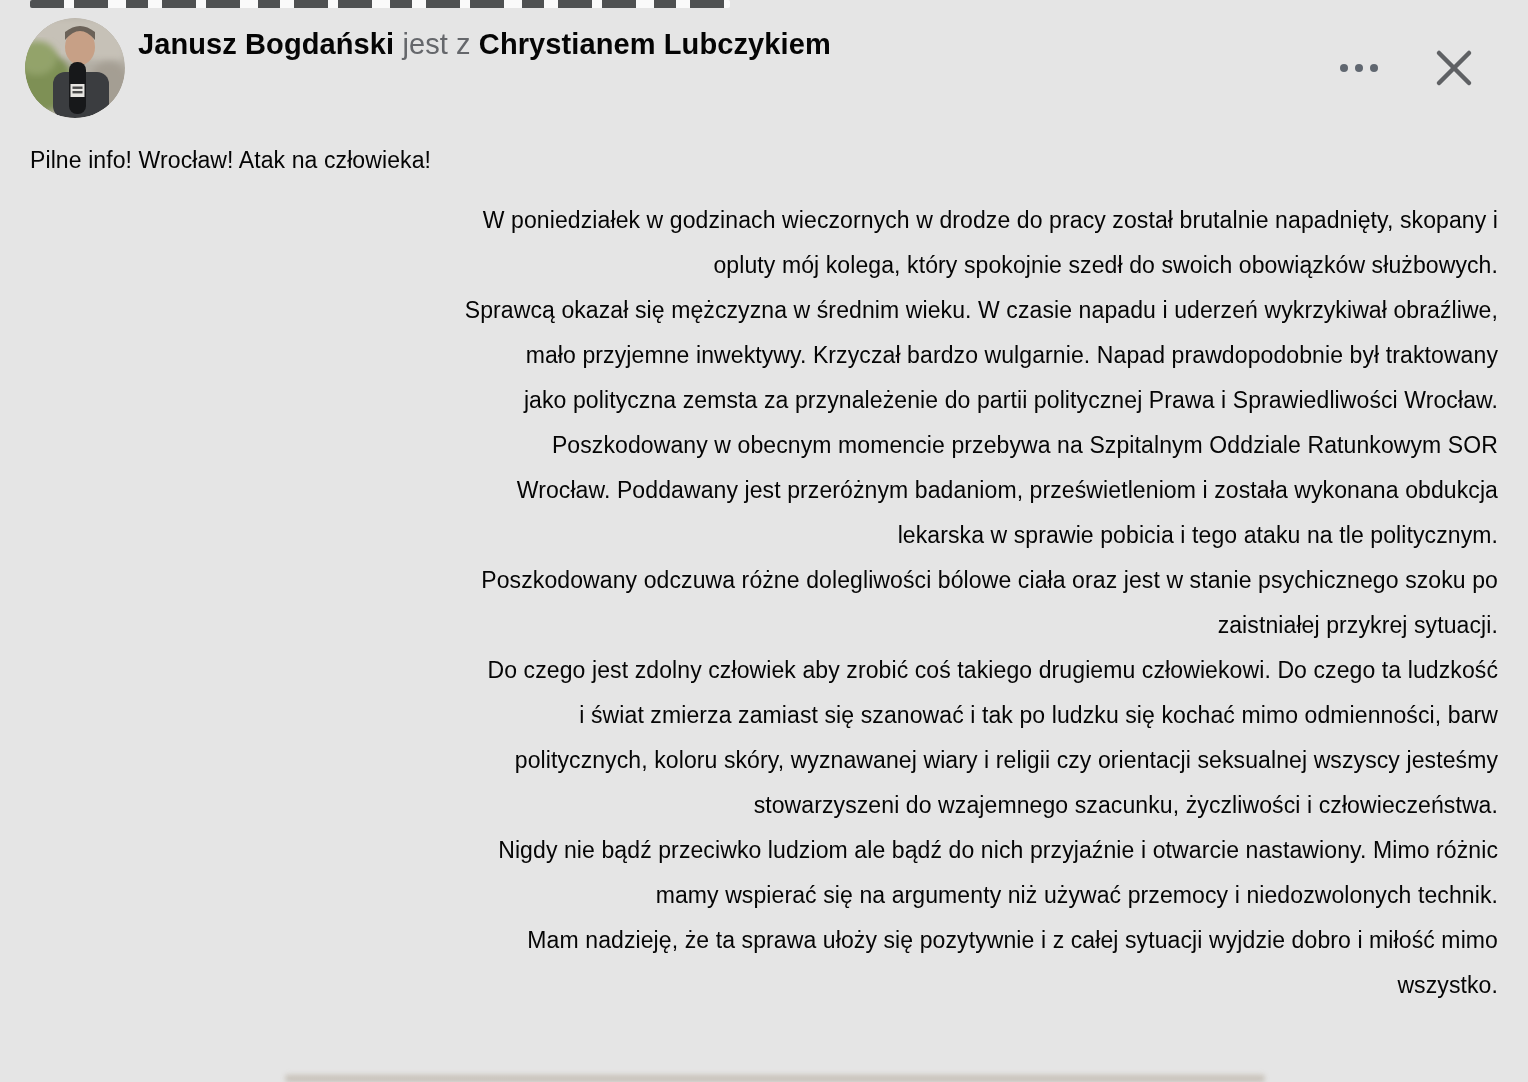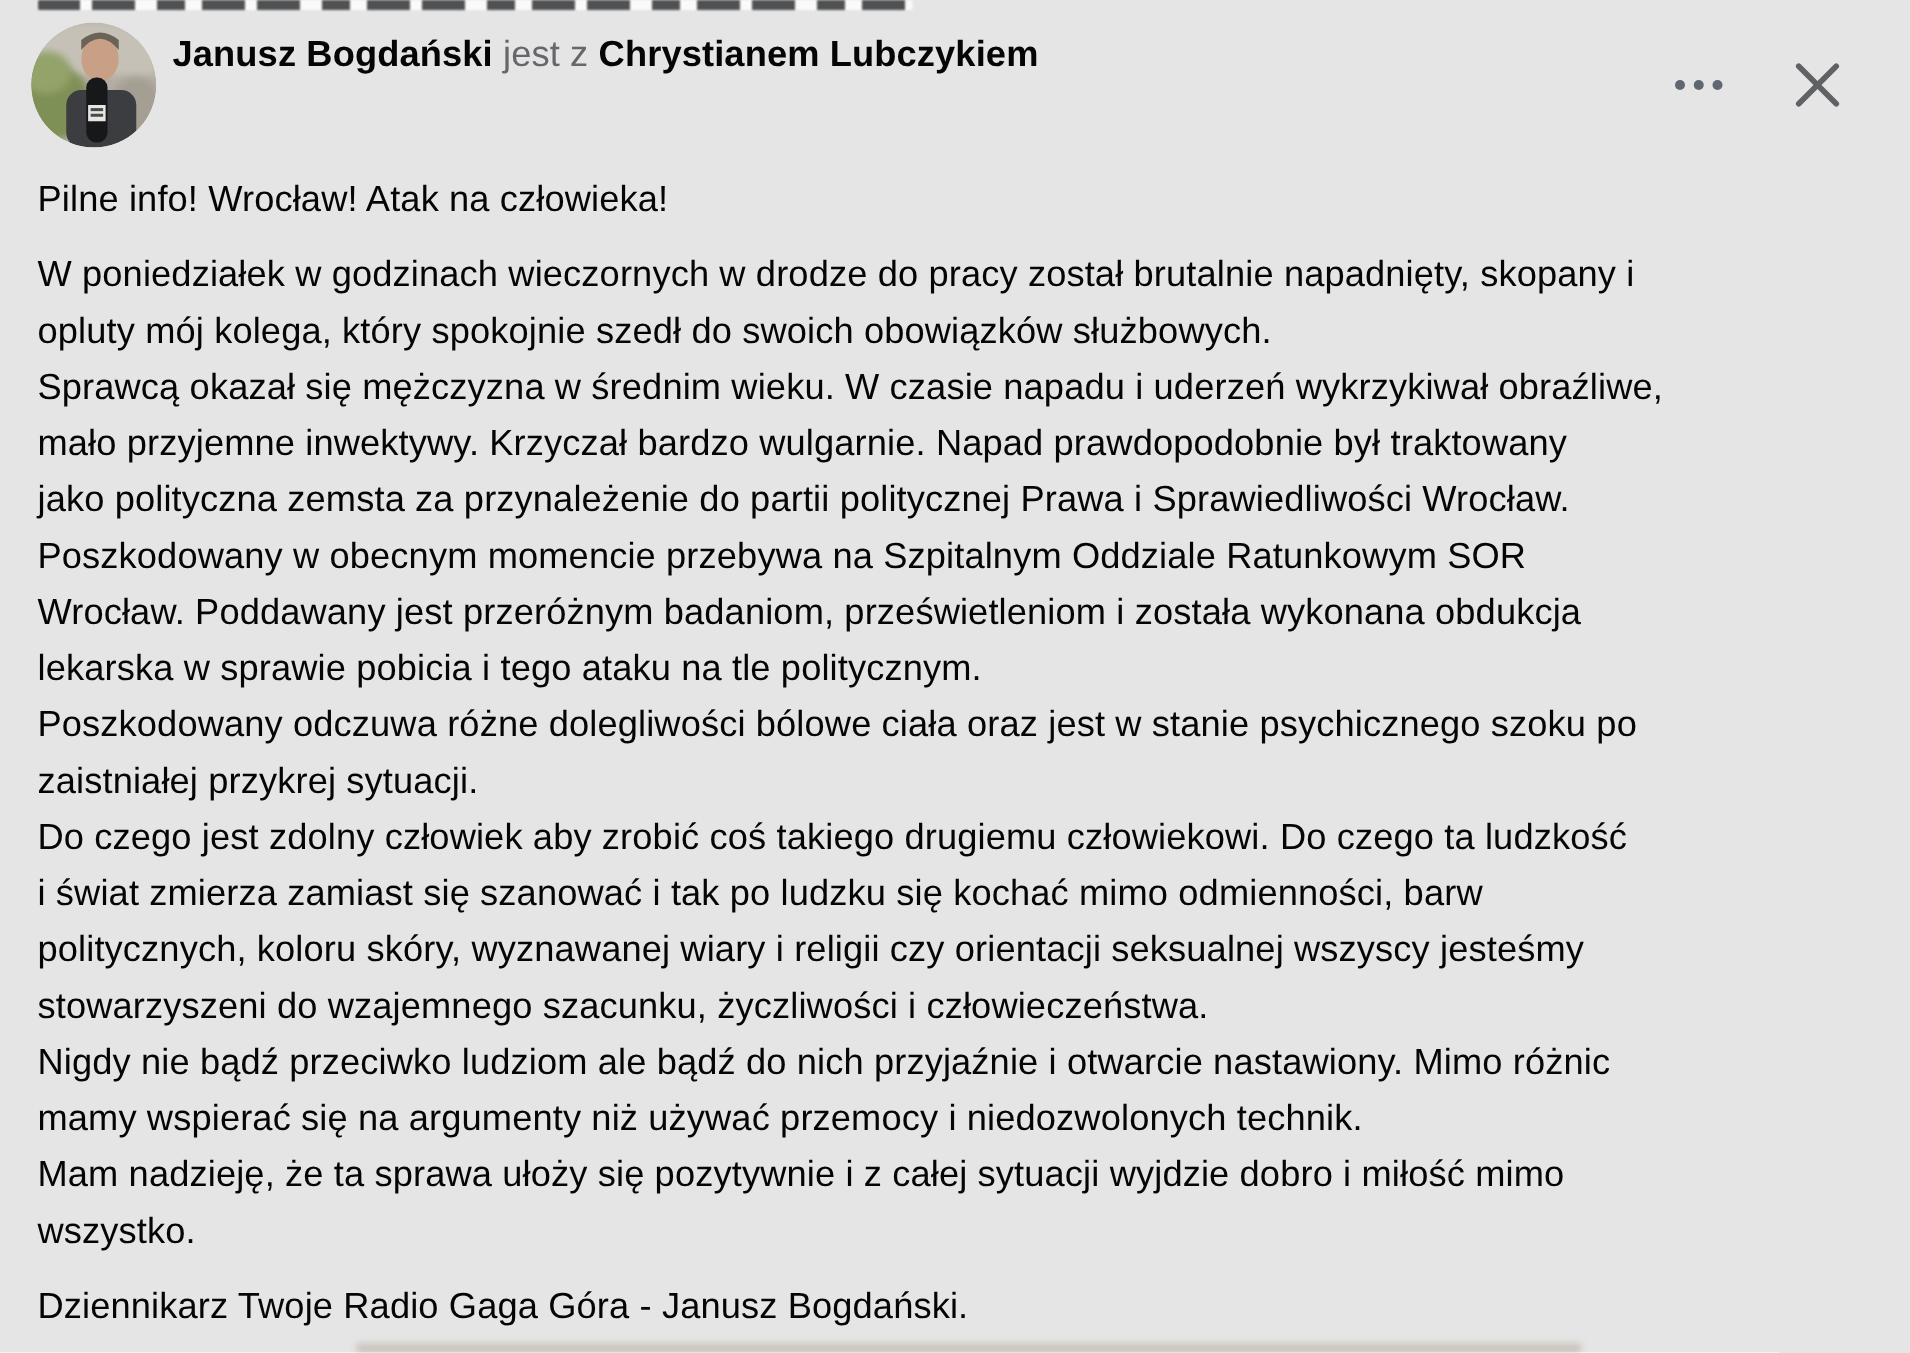--- a/index.html
+++ b/index.html
@@ -81,27 +81,27 @@
     padding-top: 24px;
     margin-right: 18px;
   }
   .icon-btn {
     background: none; border: none; cursor: pointer;
     padding: 4px; line-height: 0;
   }
   
   .post-body {
     padding: 20px 30px 0 30px;
-    font-size: 29px;
+    font-size: 23px;
     line-height: 45px;
     color: #050505;
     letter-spacing: .1px;
   }
   .post-body .para { white-space: pre-line; }
-  .post-body .para + .para { margin-top: 15px; }
+  .post-body .para + .para { margin-top: 15px; text-align: right; }
 </style>
 </head>
 <body>
 
 <div class="post-card">
 
   <div class="cropped-top"></div>
 
   <div class="post-header">
 
@@ -171,18 +171,17 @@
 Poszkodowany odczuwa różne dolegliwości bólowe ciała oraz jest w stanie psychicznego szoku po
 zaistniałej przykrej sytuacji.
 Do czego jest zdolny człowiek aby zrobić coś takiego drugiemu człowiekowi. Do czego ta ludzkość
 i świat zmierza zamiast się szanować i tak po ludzku się kochać mimo odmienności, barw
 politycznych, koloru skóry, wyznawanej wiary i religii czy orientacji seksualnej wszyscy jesteśmy
 stowarzyszeni do wzajemnego szacunku, życzliwości i człowieczeństwa.
 Nigdy nie bądź przeciwko ludziom ale bądź do nich przyjaźnie i otwarcie nastawiony. Mimo różnic
 mamy wspierać się na argumenty niż używać przemocy i niedozwolonych technik.
 Mam nadzieję, że ta sprawa ułoży się pozytywnie i z całej sytuacji wyjdzie dobro i miłość mimo
 wszystko.</div>
-    <div class="para">Dziennikarz Twoje Radio Gaga Góra - Janusz Bogdański.</div>
   </div>
 
   <div class="cropped-bottom"></div>
 
 </div>
 
 </body></html>

